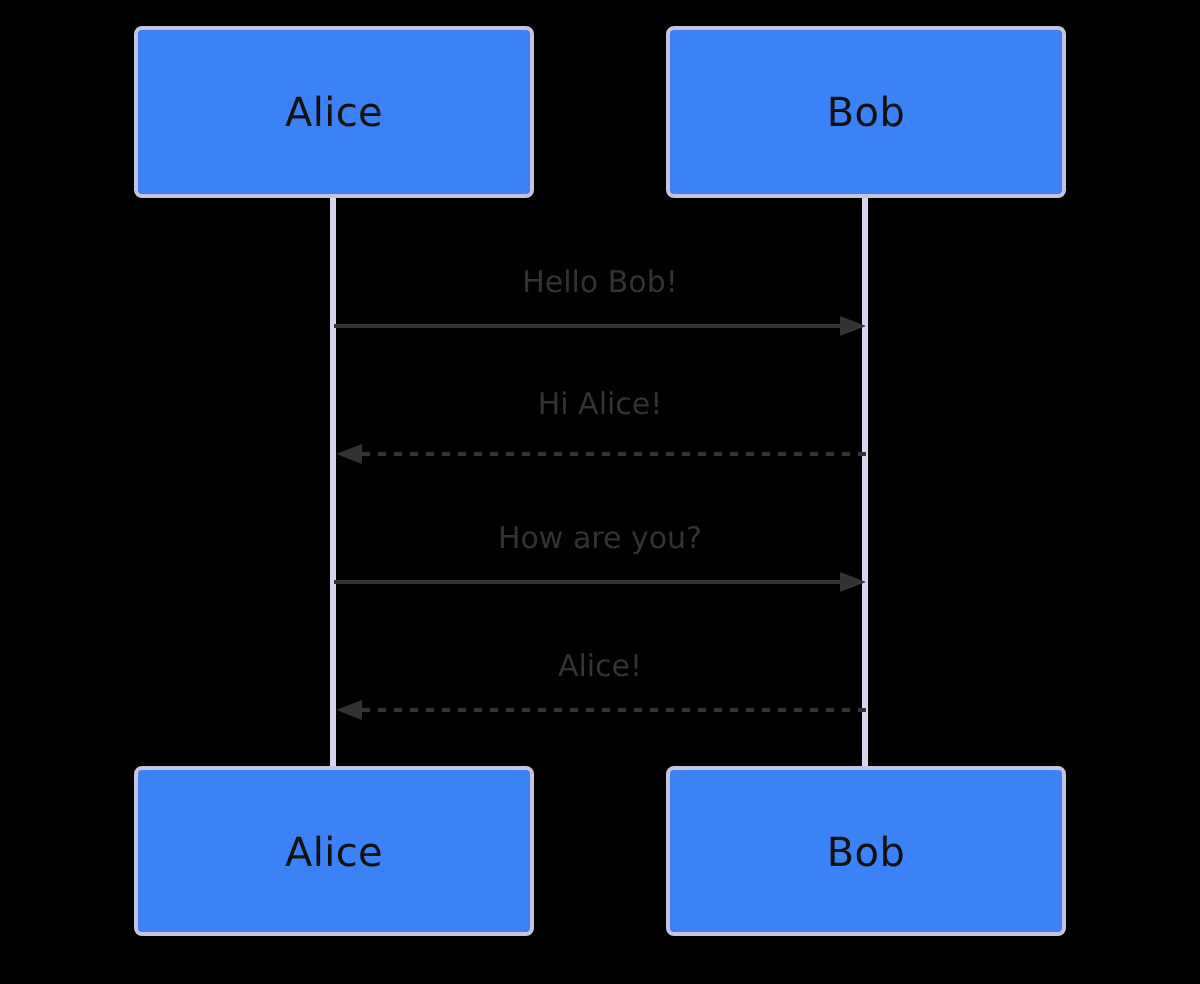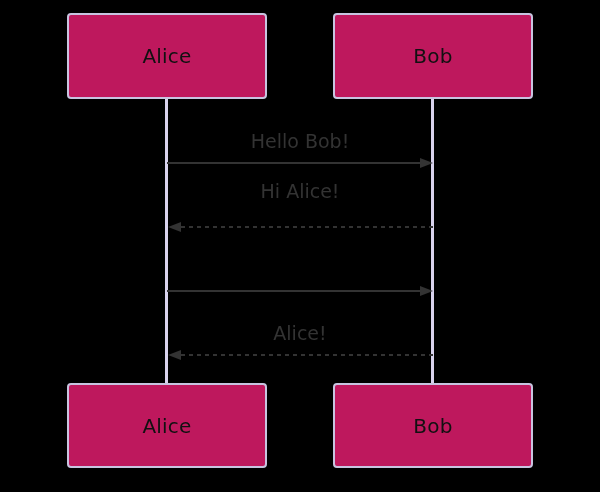--- a/index.html
+++ b/index.html
@@ -14,21 +14,21 @@
     background: #000000;
     overflow: hidden;
     font-family: "DejaVu Sans", "Liberation Sans", sans-serif;
   }
 
   
   .actor-box {
     position: absolute;
     width: 200px;
     height: 86px;
-    background: #be185d;
+    background: #3b82f6;
     border: 2px solid #C8C4E0;
     border-radius: 4px;
     box-sizing: border-box;
     display: flex;
     align-items: center;
     justify-content: center;
   }
   .actor-box .actor-label {
     color: #111111;
     font-size: 20px;
@@ -50,25 +50,25 @@
   .lifeline-left  { left: 165px; }
   .lifeline-right { left: 431px; }
 
   
   .message-label {
     position: absolute;
     left: 167px;
     width: 266px;
     text-align: center;
     color: #333333;
-    font-size: 19px;
+    font-size: 15px;
     line-height: 24px;
   }
   .label-1 { top: 129px; }
-  .label-2 { top: 179px; }
+  .label-2 { top: 190px; }
   .label-3 { top: 257px; }
   .label-4 { top: 321px; }
 
   
   .arrow {
     position: absolute;
     height: 14px;
     display: flex;
     align-items: center;
   }
@@ -114,20 +114,21 @@
     <span class="line"></span>
     <span class="head head-right"></span>
   </div>
 
   <div class="message-label label-2">Hi Alice!</div>
   <div class="arrow dashed arrow-2">
     <span class="head head-left"></span>
     <span class="line"></span>
   </div>
 
+  <div class="message-label label-3">How are you?</div>
   <div class="arrow solid arrow-3">
     <span class="line"></span>
     <span class="head head-right"></span>
   </div>
 
   <div class="message-label label-4">Alice!</div>
   <div class="arrow dashed arrow-4">
     <span class="head head-left"></span>
     <span class="line"></span>
   </div>

